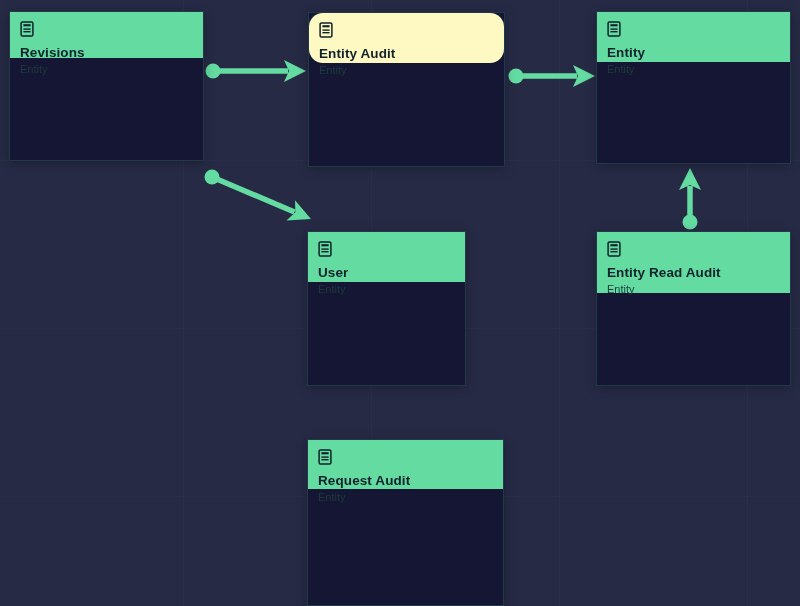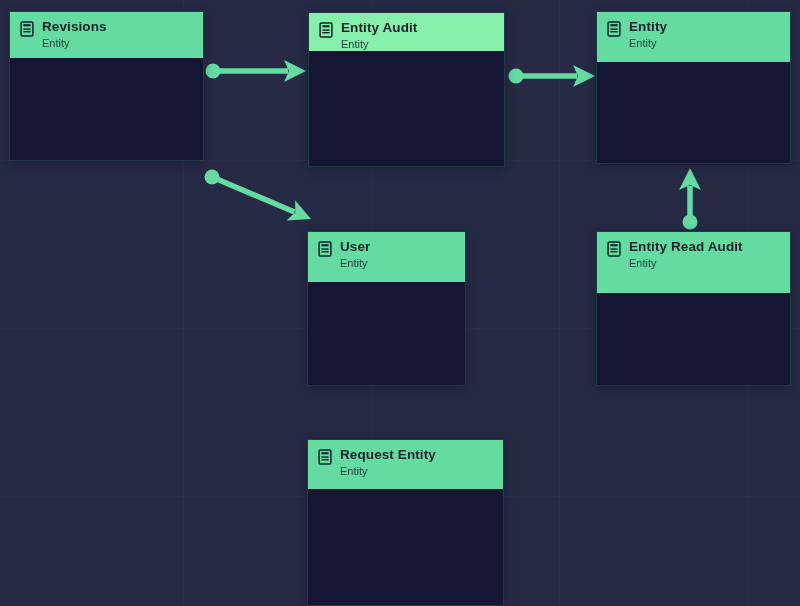--- a/index.html
+++ b/index.html
@@ -39,20 +39,21 @@
     box-shadow: 0 2px 10px rgba(0,0,0,0.28);
     overflow: hidden;
   }
   .node-header {
     background: #63dba1;
     padding: 7px 10px 8px 10px;
     display: flex;
     align-items: flex-start;
     gap: 8px;
     box-sizing: border-box;
+    flex-direction: column;
   }
   .node-icon {
     flex: 0 0 auto;
     margin-top: 2px;
     width: 14px;
     height: 16px;
     display: block;
   }
   .node-head-text {
     display: flex;
@@ -116,21 +117,21 @@
             <rect x="3.4" y="10" width="7.2" height="1.4" fill="#10222c"></rect>
           </svg>
           <div class="node-head-text">
             <div class="node-title">Revisions</div>
             <div class="node-subtitle">Entity</div>
           </div>
         </div>
         <div class="node-body" style="height: 104px; background: rgb(20, 22, 52);"></div>
       </div>
       <div class="node" style="left: 308px; top: 12px; width: 197px; height: 155px;">
-        <div class="node-header" style="height: 38px; background: #86efac;">
+        <div class="node-header" style="height: 50px; background: #fef9c3; border-radius: 14px;">
           <svg viewBox="0 0 14 16" class="node-icon">
             <rect x="1.1" y="0.9" width="11.8" height="14.2" rx="1.4" fill="none" stroke="#10222c" stroke-width="1.5"></rect>
             <rect x="3.4" y="3.2" width="7.2" height="2.1" fill="#10222c"></rect>
             <rect x="3.4" y="7.4" width="7.2" height="1.4" fill="#10222c"></rect>
             <rect x="3.4" y="10" width="7.2" height="1.4" fill="#10222c"></rect>
           </svg>
           <div class="node-head-text">
             <div class="node-title">Entity Audit</div>
             <div class="node-subtitle">Entity</div>
           </div>
@@ -184,21 +185,21 @@
       </div>
       <div class="node" style="left: 307px; top: 439px; width: 197px; height: 167px;">
         <div class="node-header" style="height: 49px; background: rgb(99, 219, 161);">
           <svg viewBox="0 0 14 16" class="node-icon">
             <rect x="1.1" y="0.9" width="11.8" height="14.2" rx="1.4" fill="none" stroke="#10222c" stroke-width="1.5"></rect>
             <rect x="3.4" y="3.2" width="7.2" height="2.1" fill="#10222c"></rect>
             <rect x="3.4" y="7.4" width="7.2" height="1.4" fill="#10222c"></rect>
             <rect x="3.4" y="10" width="7.2" height="1.4" fill="#10222c"></rect>
           </svg>
           <div class="node-head-text">
-            <div class="node-title">Request Entity</div>
+            <div class="node-title">Request Audit</div>
             <div class="node-subtitle">Entity</div>
           </div>
         </div>
         <div class="node-body" style="height: 118px; background: rgb(20, 22, 52);"></div>
       </div>
     </div>
 
 </div>
 
 </body></html>

